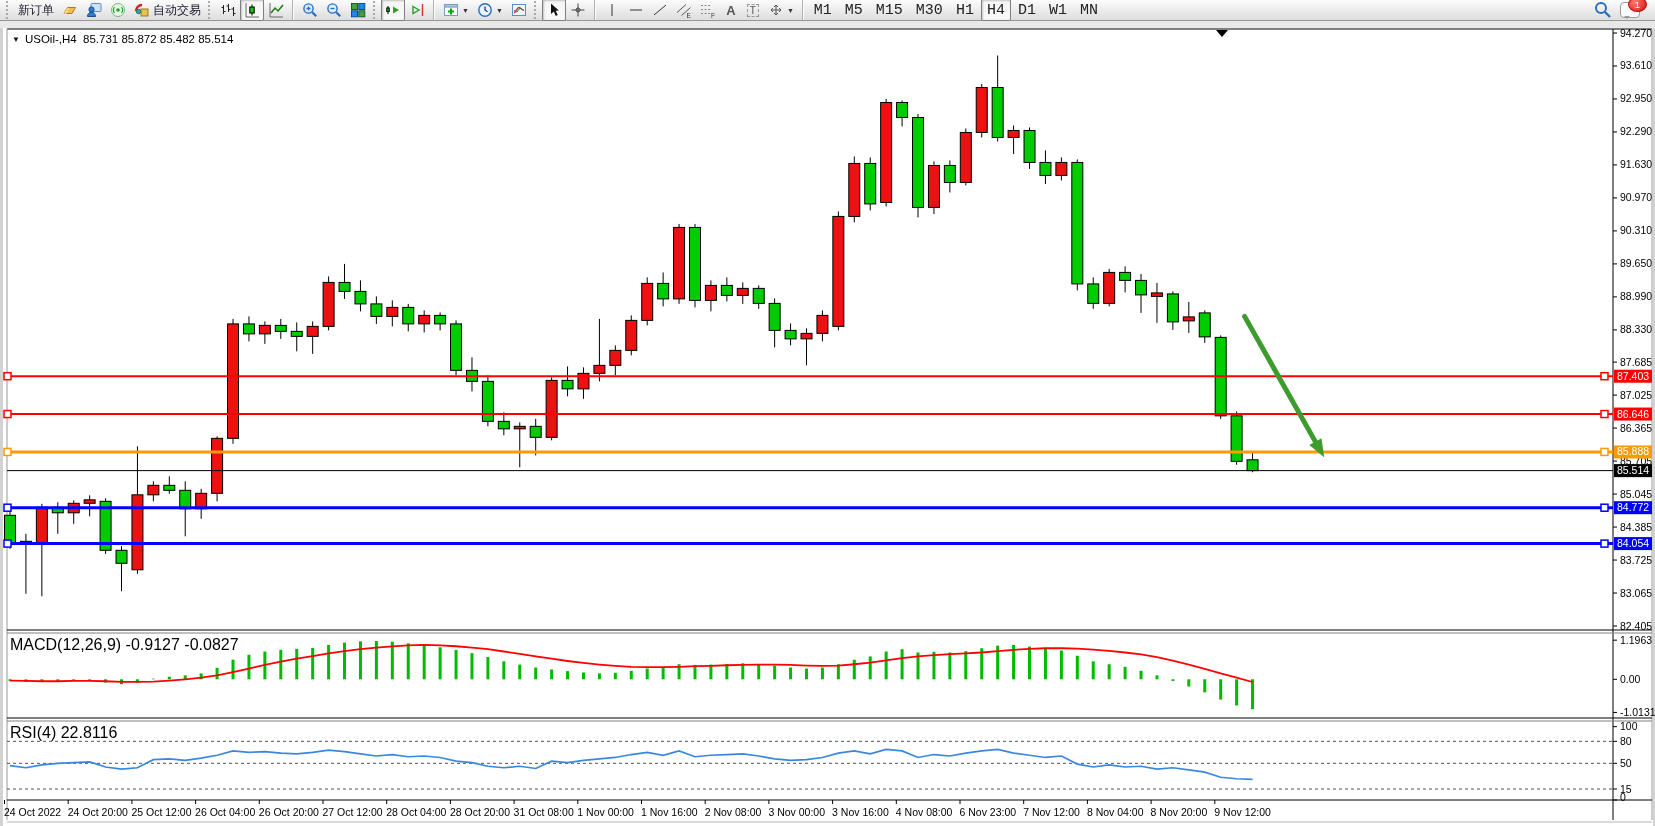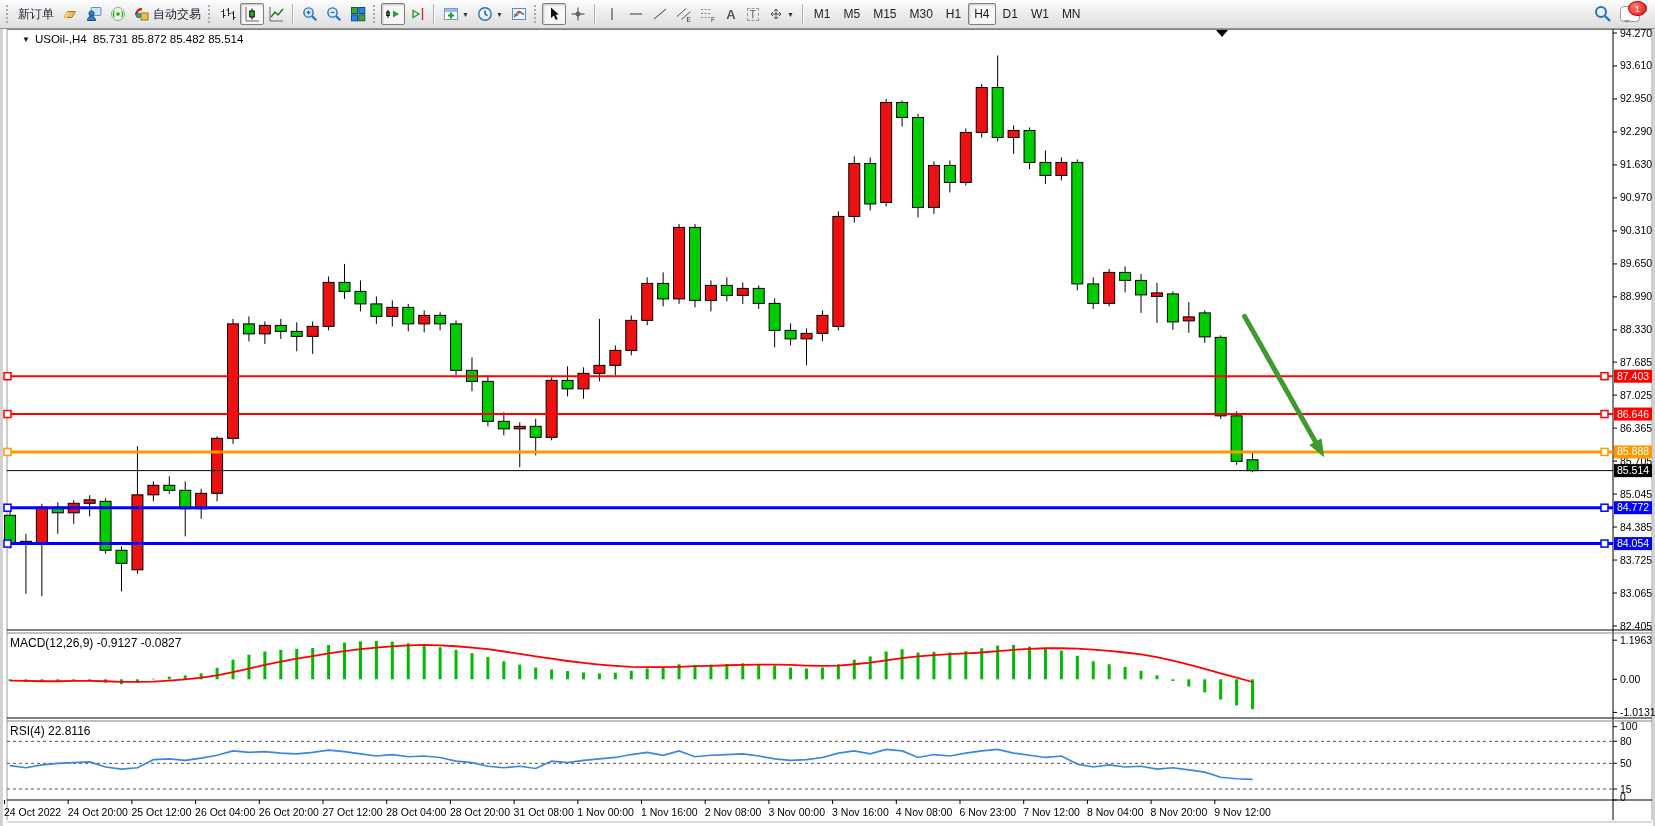--- a/index.html
+++ b/index.html
@@ -1,38 +1,38 @@
 <!DOCTYPE html>
 <html><head>
 <meta charset="utf-8">
 <style>
   html,body{margin:0;padding:0;}
   body{width:1655px;height:826px;overflow:hidden;background:#e8e8e8;font-family:"Liberation Sans",sans-serif;position:relative;}
   
-  .toolbar{position:absolute;top:0;left:0;width:1655px;height:29px;background:linear-gradient(#fcfcfc,#e9e9e9 60%,#dedede);border-bottom:1px solid #979797;display:flex;align-items:center;padding:0 3px;box-sizing:border-box;z-index:5;text-align:right;}
+  .toolbar{position:absolute;top:0;left:0;width:1655px;height:21px;background:linear-gradient(#fcfcfc,#e9e9e9 60%,#dedede);border-bottom:1px solid #979797;display:flex;align-items:center;padding:0 3px;box-sizing:border-box;z-index:5;text-align:right;}
   .tb-btn{height:22px;min-width:22px;display:flex;align-items:center;justify-content:center;border:1px solid transparent;border-radius:2px;padding:0 3px;font-size:12px;color:#1a1a2e;cursor:default;box-sizing:border-box;}
   .tb-btn.active{border:1px solid #808080;background:#f7f7f7;box-shadow:inset 1px 1px 2px rgba(0,0,0,.22);}
   .tb-sep{width:1px;height:20px;background:#b0b0b0;border-right:1px solid #fdfdfd;margin:0 4px;}
   .tb-grip{width:5px;height:18px;margin:0 3px;background:repeating-linear-gradient(180deg,#ababab 0 2px,transparent 2px 4px);background-size:2px 100%;background-repeat:repeat-y;}
   .caret{font-size:7px;color:#333;margin-left:3px;}
-  .tf-btn{height:20px;padding:0 5px;font-size:12px;color:#222;border:1px solid transparent;display:flex;align-items:center;border-radius:2px;}
+  .tf-btn{height:20px;padding:0 5px;font-size:15px;color:#222;border:1px solid transparent;display:flex;align-items:center;border-radius:2px;font-family:Liberation Mono, monospace;}
   .tf-btn.active{border:1px solid #808080;background:#f7f7f7;box-shadow:inset 1px 1px 2px rgba(0,0,0,.2);}
   .spacer{flex:1;}
   .icon16{width:16px;height:16px;display:block;}
   .chat-bubble{position:relative;width:18px;height:14px;background:#fdfdfd;border:1.5px solid #9a9a9a;border-radius:4px;}
   .chat-bubble:after{content:"";position:absolute;left:3px;bottom:-5px;border:3px solid transparent;border-top-color:#9a9a9a;}
   .chat-badge{position:absolute;top:-6px;right:-8px;min-width:13px;height:13px;background:radial-gradient(circle at 35% 30%,#ff7a6e,#d91414);border-radius:50%;color:#fff;font-size:9.5px;display:flex;align-items:center;justify-content:center;padding:0 2px;border:1px solid #b00;}
   .atext{font-size:13px;color:#555;font-weight:bold;}
   .ttext{font-size:10px;color:#555;border:1px dashed #999;padding:0 2px;line-height:11px;}
   
   .chart-frame{position:absolute;top:28px;left:0;width:1655px;height:798px;background:#ffffff;border-left:3px solid #d2d2d2;border-right:2px solid #d2d2d2;box-sizing:border-box;}
   svg text{font-family:"Liberation Sans",sans-serif;}
-  .hdr{position:absolute;top:33px;left:12px;font-size:11.5px;color:#000;z-index:3;margin-left:10px;}
+  .hdr{position:absolute;top:33px;left:12px;font-size:11.5px;color:#000;z-index:3;}
   .hdr .exp{font-size:8px;vertical-align:1px;margin-right:5px;color:#111;}
-  .ind-label{position:absolute;left:10px;font-size:12px;color:#000;z-index:3;text-align:right;}
+  .ind-label{position:absolute;left:10px;font-size:16px;color:#000;z-index:3;text-align:right;}
 </style>
 </head>
 <body>
 
 <div class="toolbar">
   <div class="tb-grip"></div>
   <div class="tb-btn">
       <span>新订单</span>
     </div>
   <div class="tb-btn">

